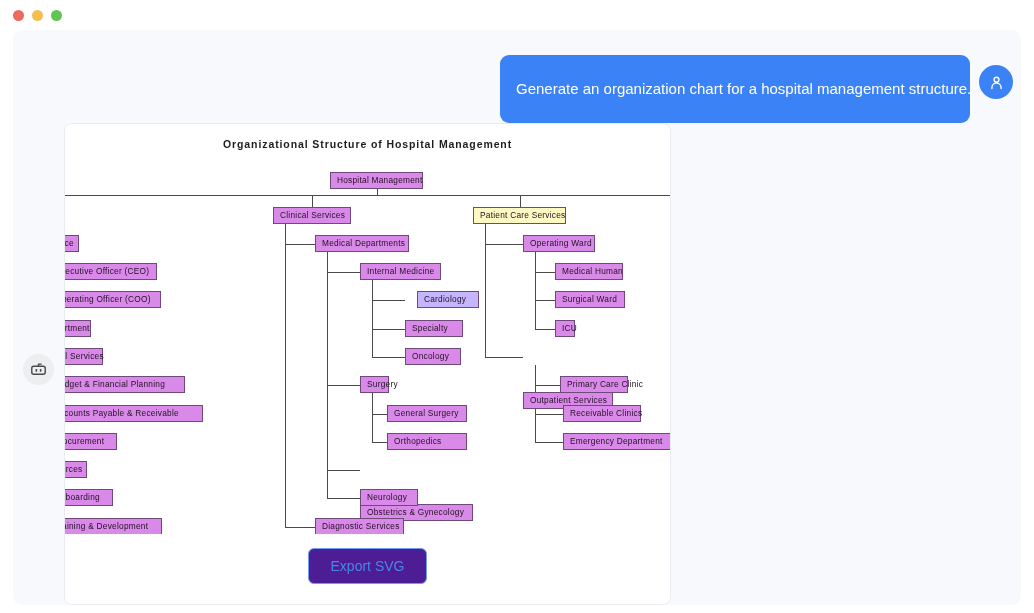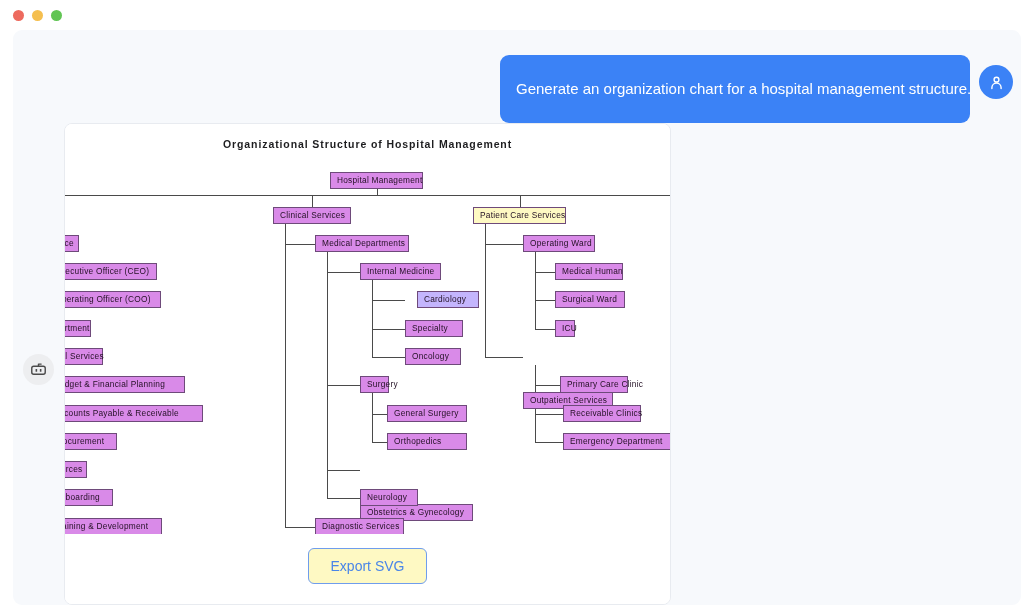--- a/index.html
+++ b/index.html
@@ -160,21 +160,21 @@
   
   .card-actions {
     display: flex;
     gap: 14px;
     justify-content: center;
     padding: 14px 0 20px 0;
     background: #ffffff;
   }
   .btn {
     border: 1px solid #6f9ded;
-    background: #fef9c3;
+    background: #4c1d95;
     color: #4a86e8;
     border-radius: 6px;
     font-size: 14px;
     font-family: "Liberation Sans", sans-serif;
     padding: 9px 22px;
     cursor: pointer;
     white-space: nowrap;
   }
 </style>
 </head>

